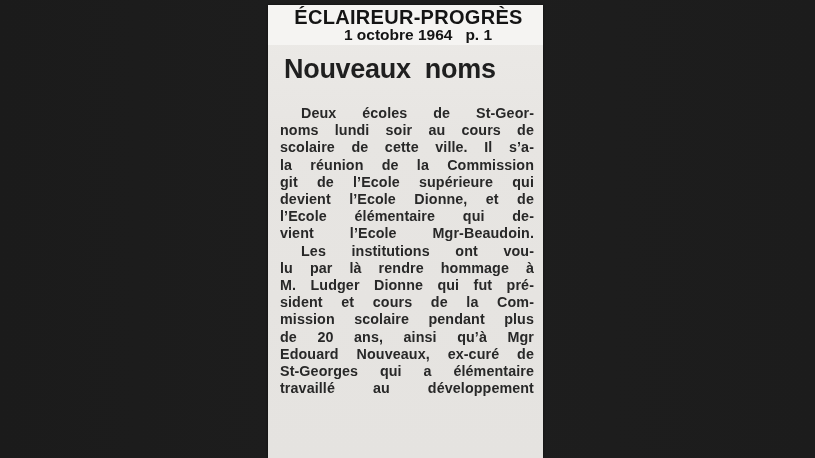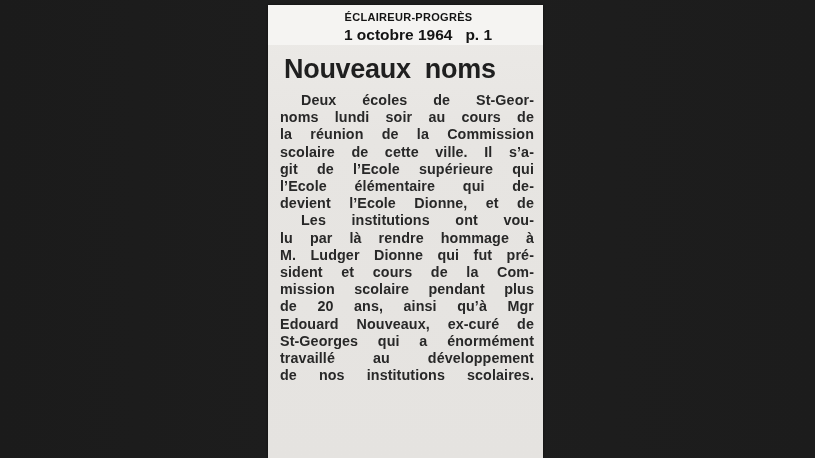--- a/index.html
+++ b/index.html
@@ -23,21 +23,21 @@
   }
   .masthead {
     background: #f5f4f2;
     padding: 4px 0 2px 0;
     height: 34px;
     text-align: center;
     color: #141414;
     font-weight: bold;
   }
   .masthead-title {
-    font-size: 11px;
+    font-size: 20px;
     line-height: 17px;
     letter-spacing: 0.3px;
     white-space: pre;
     margin-left: 6px;
   }
   .masthead-date {
     font-size: 15.5px;
     line-height: 17px;
     white-space: pre;
     padding-left: 25px;
@@ -47,21 +47,21 @@
     padding: 0 10px 0 16px;
     color: #1f1f1f;
     font-size: 27px;
     line-height: 31px;
     font-weight: bold;
     letter-spacing: -0.3px;
     word-spacing: 7px;
   }
   .headline-line { display: block; }
   .article-body {
-    margin-top: 7px;
+    margin-top: 20px;
     padding: 0 9px 0 12px;
     color: #282828;
     font-weight: bold;
     font-size: 14.3px;
     line-height: 17.2px;
     letter-spacing: 0.1px;
   }
   .body-line {
     text-align: justify;
     text-align-last: justify;
@@ -81,31 +81,31 @@
       <div class="masthead-date">1 octobre 1964   p. 1</div>
     </div>
 
     <h1 class="headline">
       <span class="headline-line">Nouveaux noms</span>
     </h1>
 
     <div class="article-body">
       <div class="body-line indent">Deux écoles de St-Geor-</div>
       <div class="body-line">noms lundi soir au cours de</div>
+      <div class="body-line">scolaire de cette ville. Il s’a-</div>
       <div class="body-line">la réunion de la Commission</div>
-      <div class="body-line">scolaire de cette ville. Il s’a-</div>
       <div class="body-line">git de l’Ecole supérieure qui</div>
+      <div class="body-line">devient l’Ecole Dionne, et de</div>
       <div class="body-line">l’Ecole élémentaire qui de-</div>
-      <div class="body-line">devient l’Ecole Dionne, et de</div>
+      <div class="body-line">vient l’Ecole Mgr-Beaudoin.</div>
       <div class="body-line indent">Les institutions ont vou-</div>
       <div class="body-line">lu par là rendre hommage à</div>
       <div class="body-line">M. Ludger Dionne qui fut pré-</div>
       <div class="body-line">sident et cours de la Com-</div>
       <div class="body-line">mission scolaire pendant plus</div>
       <div class="body-line">de 20 ans, ainsi qu’à Mgr</div>
       <div class="body-line">Edouard Nouveaux, ex-curé de</div>
-      <div class="body-line">St-Georges qui a énormément</div>
+      <div class="body-line">St-Georges qui a élémentaire</div>
       <div class="body-line">travaillé au développement</div>
-      <div class="body-line">de nos institutions scolaires.</div>
     </div>
 
   </div>
 </div>
 
 </body></html>

